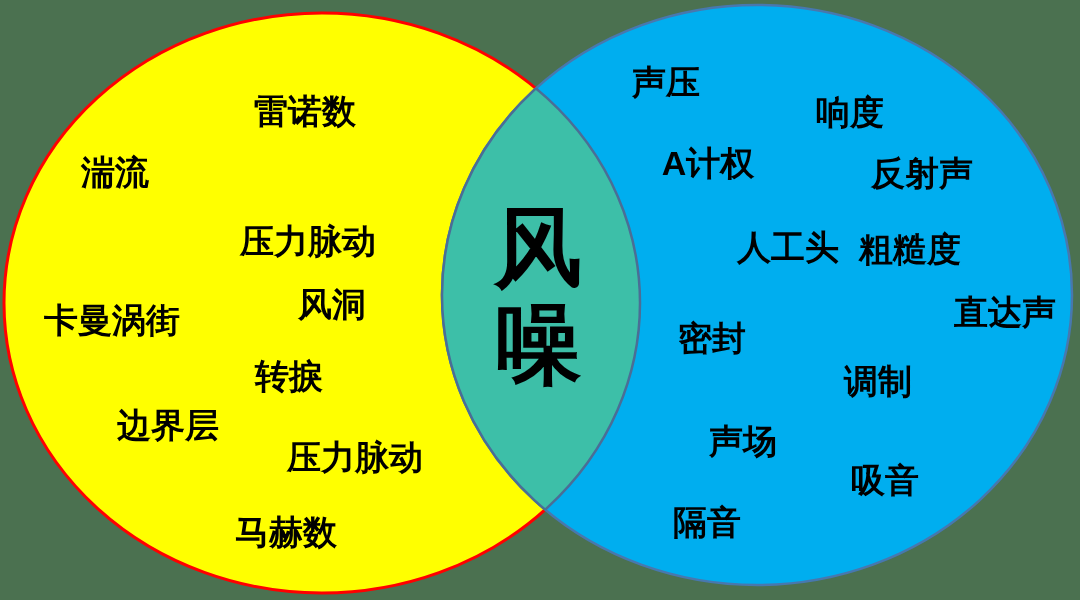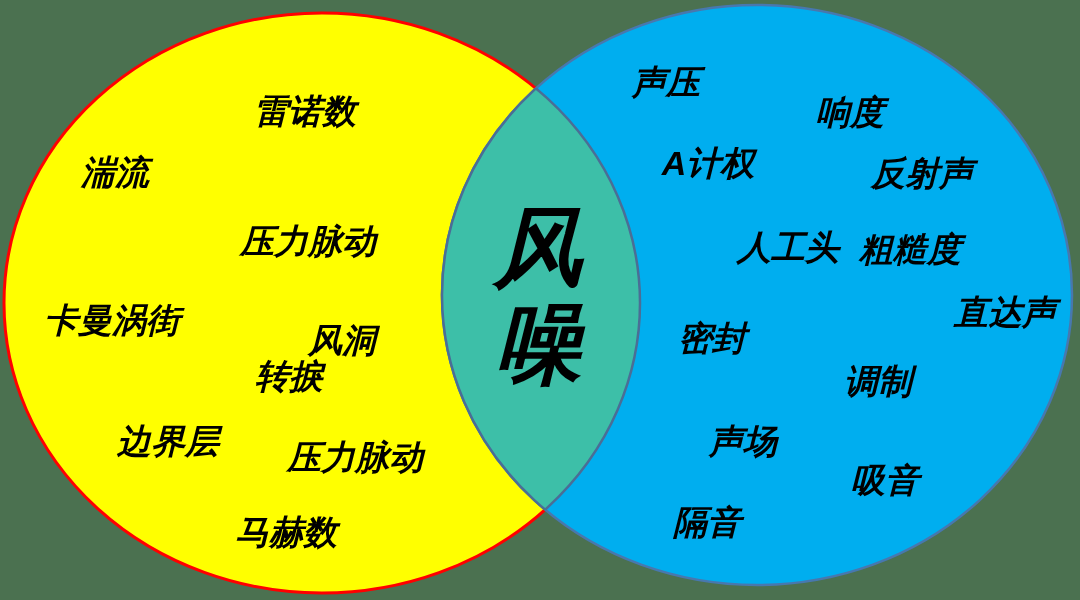--- a/index.html
+++ b/index.html
@@ -22,21 +22,20 @@
     width: 1080px;
     height: 600px;
     display: block;
   }
   .labels-layer {
     position: absolute;
     left: 0;
     top: 0;
     width: 1080px;
     height: 600px;
-    font-style: italic;
   }
   .term {
     position: absolute;
     transform: translate(-50%, -50%);
     font-size: 34px;
     font-weight: 700;
     color: #000;
     white-space: nowrap;
     line-height: 1;
   }
@@ -77,24 +76,24 @@
     <ellipse cx="757" cy="295" rx="315" ry="290" stroke-width="2.5" clip-path="url(#clip-yellow)" fill="#3DBFA8" stroke="#4A6E96"></ellipse>
 
     <ellipse cx="322" cy="303" rx="318" ry="290" stroke-width="2.5" fill="none" clip-path="url(#clip-blue)" stroke="#4A6E96"></ellipse>
   </svg>
 
   <div class="labels-layer">
     <div id="left-labels">
         <div class="term" style="left: 305px; top: 111px;">雷诺数</div>
         <div class="term" style="left: 115px; top: 172px;">湍流</div>
         <div class="term" style="left: 308px; top: 241px;">压力脉动</div>
-        <div class="term" style="left: 342px; top: 304px; margin-top: 36px;">风洞</div>
+        <div class="term" style="left: 332px; top: 304px;">风洞</div>
         <div class="term" style="left: 112px; top: 320px;">卡曼涡街</div>
         <div class="term" style="left: 289px; top: 376px;">转捩</div>
-        <div class="term" style="left: 168px; top: 441px;">边界层</div>
+        <div class="term" style="left: 168px; top: 425px;">边界层</div>
         <div class="term" style="left: 355px; top: 457px;">压力脉动</div>
         <div class="term" style="left: 286px; top: 532px;">马赫数</div>
       </div>
     <div id="right-labels">
         <div class="term" style="left: 666px; top: 82px;">声压</div>
         <div class="term" style="left: 850px; top: 112px;">响度</div>
         <div class="term" style="left: 708px; top: 163px;">A计权</div>
         <div class="term" style="left: 922px; top: 173px;">反射声</div>
         <div class="term" style="left: 788px; top: 247px;">人工头</div>
         <div class="term" style="left: 910px; top: 249px;">粗糙度</div>

